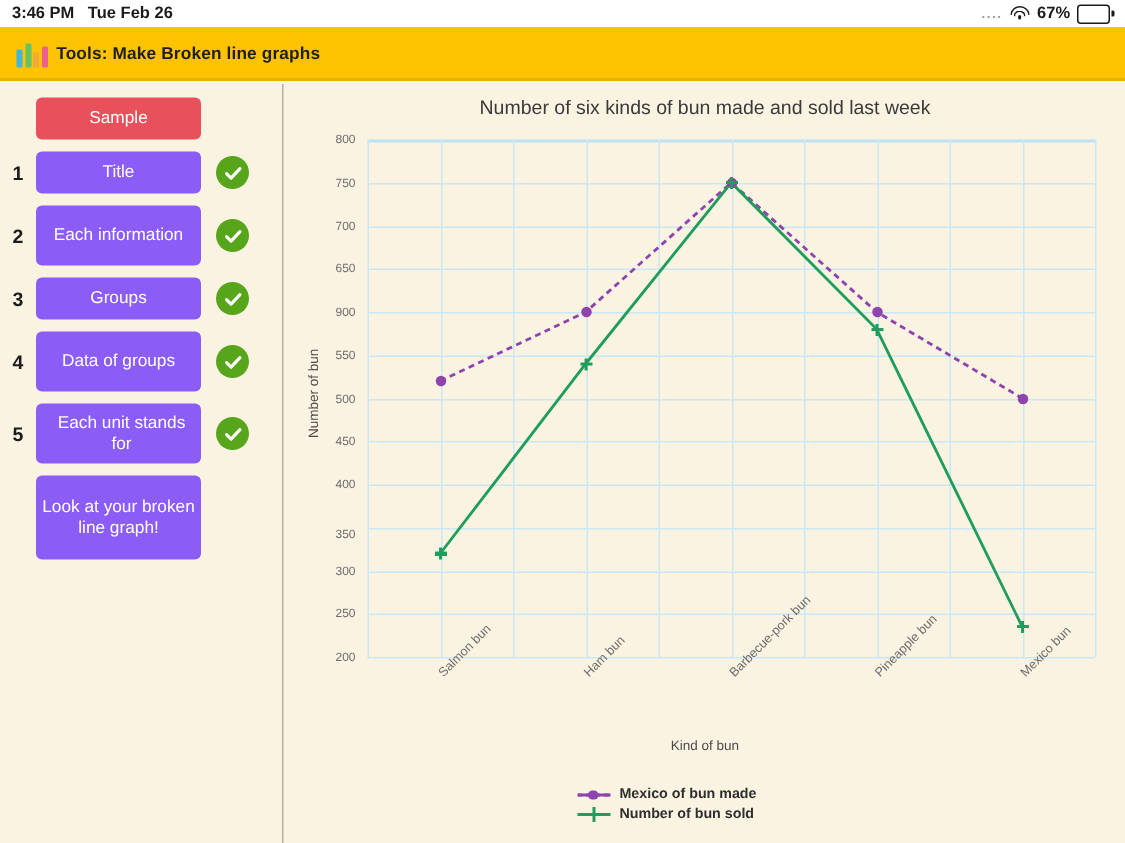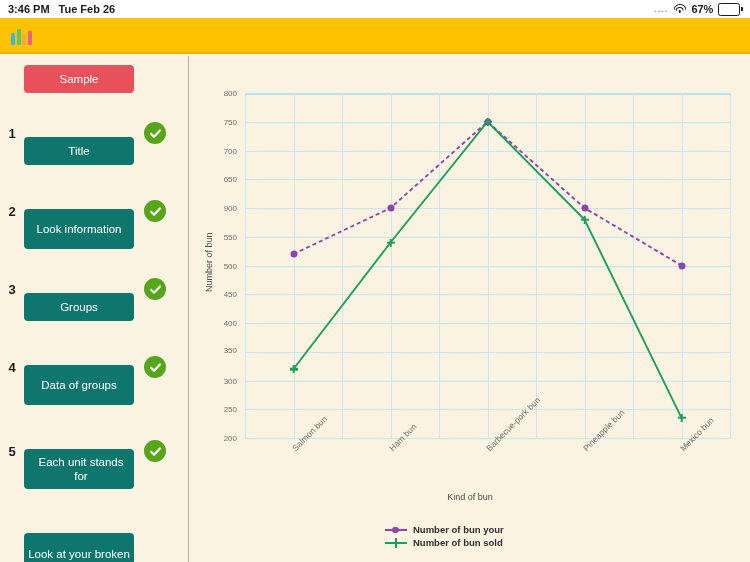--- a/index.html
+++ b/index.html
@@ -83,21 +83,21 @@
     box-sizing: border-box;
   }
   .step-row { display: flex; align-items: center; margin: 0 0 8px 0; height: auto; }
   .step-num { width: 24px; text-align: center; font-size: 13px; font-weight: bold; color: #1b1b1b; flex: none; }
   .btn-pill {
     width: 110px; min-height: 28px; border-radius: 4px;
     display: flex; align-items: center; justify-content: center; text-align: center;
     color: #ffffff; font-size: 11.5px; line-height: 1.25; padding: 5px 4px; box-sizing: border-box;
   }
   .btn-sample { background: #e8505b; }
-  .btn-teal { background: #0f766e; margin-top: 36px; }
+  .btn-teal { background: #8b5cf6; }
   .check {
     width: 22px; height: 22px; border-radius: 50%; background: #56a51b;
     margin-left: 10px; flex: none;
     display: flex; align-items: center; justify-content: center;
   }
   .check svg { width: 13px; height: 13px; }
   .check-spacer { width: 22px; margin-left: 10px; flex: none; }
 
   
   .chart-panel { position: absolute; top: 56px; left: 190px; width: 560px; height: 506px; background: #fbf3e2; }
@@ -158,20 +158,21 @@
     </div>
   </div>
 
   <div class="appbar">
     <span class="brandmark">
       <i class="bm1"></i>
         <i class="bm2"></i>
         <i class="bm3"></i>
         <i class="bm4"></i>
     </span>
+    <span class="apptitle">Tools: Make Broken line graphs</span>
   </div>
 
   <div class="sidebar">
     <div class="step-row">
       <div class="step-num"></div>
       <div class="btn-pill btn-sample">Sample</div>
       <div class="check-spacer"></div>
     </div>
 
     <div id="steps">
@@ -179,21 +180,21 @@
           <div class="step-num">1</div>
           <div class="btn-pill btn-teal">Title</div>
           <div class="check">
             <svg viewBox="0 0 16 16">
               <path d="M2.5 8.3 L6.2 12 L13.5 4.2" stroke="#ffffff" stroke-width="2.6" fill="none" stroke-linecap="round" stroke-linejoin="round"></path>
             </svg>
           </div>
         </div>
         <div class="step-row">
           <div class="step-num">2</div>
-          <div class="btn-pill btn-teal" style="min-height: 40px;">Look information</div>
+          <div class="btn-pill btn-teal" style="min-height: 40px;">Each information</div>
           <div class="check">
             <svg viewBox="0 0 16 16">
               <path d="M2.5 8.3 L6.2 12 L13.5 4.2" stroke="#ffffff" stroke-width="2.6" fill="none" stroke-linecap="round" stroke-linejoin="round"></path>
             </svg>
           </div>
         </div>
         <div class="step-row">
           <div class="step-num">3</div>
           <div class="btn-pill btn-teal">Groups</div>
           <div class="check">
@@ -223,41 +224,42 @@
       </div>
 
     <div class="step-row">
       <div class="step-num"></div>
       <div class="btn-pill btn-teal" style="min-height:56px">Look at your broken line graph!</div>
       <div class="check-spacer"></div>
     </div>
   </div>
 
   <div class="chart-panel">
+    <div class="chart-title">Number of six kinds of bun made and sold last week</div>
     <div id="plot" class="plot" style="left: 0px; top: 0px; width: 560px; height: 506px;">
         <div class="gridline-h" style="left: 55px; top: 37px; width: 485px; height: 2px; background: rgb(191, 226, 242);"></div>
         <div class="ytick-label" style="left: 13px; top: 37px;">800</div>
         <div class="gridline-h" style="left: 55px; top: 65.75px; width: 485px;"></div>
         <div class="ytick-label" style="left: 13px; top: 65.75px;">750</div>
         <div class="gridline-h" style="left: 55px; top: 94.5px; width: 485px;"></div>
         <div class="ytick-label" style="left: 13px; top: 94.5px;">700</div>
         <div class="gridline-h" style="left: 55px; top: 123.25px; width: 485px;"></div>
         <div class="ytick-label" style="left: 13px; top: 123.25px;">650</div>
         <div class="gridline-h" style="left: 55px; top: 152px; width: 485px;"></div>
         <div class="ytick-label" style="left: 13px; top: 152px;">900</div>
         <div class="gridline-h" style="left: 55px; top: 180.75px; width: 485px;"></div>
         <div class="ytick-label" style="left: 13px; top: 180.75px;">550</div>
         <div class="gridline-h" style="left: 55px; top: 209.5px; width: 485px;"></div>
         <div class="ytick-label" style="left: 13px; top: 209.5px;">500</div>
         <div class="gridline-h" style="left: 55px; top: 238.25px; width: 485px;"></div>
         <div class="ytick-label" style="left: 13px; top: 238.25px;">450</div>
         <div class="gridline-h" style="left: 55px; top: 267px; width: 485px;"></div>
         <div class="ytick-label" style="left: 13px; top: 267px;">400</div>
         <div class="gridline-h" style="left: 55px; top: 295.75px; width: 485px;"></div>
-        <div class="ytick-label" style="left: 13px; top: 294px;">350</div>
+        <div class="ytick-label" style="left: 13px; top: 300px;">350</div>
         <div class="gridline-h" style="left: 55px; top: 324.5px; width: 485px;"></div>
         <div class="ytick-label" style="left: 13px; top: 324.5px;">300</div>
         <div class="gridline-h" style="left: 55px; top: 353.25px; width: 485px;"></div>
         <div class="ytick-label" style="left: 13px; top: 353.25px;">250</div>
         <div class="gridline-h" style="left: 55px; top: 382px; width: 485px;"></div>
         <div class="ytick-label" style="left: 13px; top: 382px;">200</div>
         <div class="gridline-v" style="left: 55px; top: 37px; height: 345px;"></div>
         <div class="gridline-v" style="left: 103.5px; top: 37px; height: 345px;"></div>
         <div class="gridline-v" style="left: 152px; top: 37px; height: 345px;"></div>
         <div class="gridline-v" style="left: 200.5px; top: 37px; height: 345px;"></div>
@@ -293,21 +295,21 @@
         <div class="pt-cross-h" style="left: 394.5px; top: 163.5px; background: rgb(31, 157, 92);"></div>
         <div class="pt-cross-v" style="left: 394.5px; top: 163.5px; background: rgb(31, 157, 92);"></div>
         <div class="pt-cross-h" style="left: 491.5px; top: 361.875px; background: rgb(31, 157, 92);"></div>
         <div class="pt-cross-v" style="left: 491.5px; top: 361.875px; background: rgb(31, 157, 92);"></div>
         <div class="legend" style="left: 195px; top: 467px;">
           <div class="legend-row">
             <span class="legend-mark">
               <span class="legend-line" style="background:#8e44ad;background-image:repeating-linear-gradient(90deg,#8e44ad 0 3px,transparent 3px 6px);"></span>
               <span class="legend-dot" style="background:#8e44ad"></span>
             </span>
-            <span class="legend-text">Number of bun your</span>
+            <span class="legend-text">Mexico of bun made</span>
           </div>
           <div class="legend-row">
             <span class="legend-mark">
               <span class="legend-line" style="background:#1f9d5c;"></span>
               <span class="legend-cross-h" style="background:#1f9d5c"></span>
               <span class="legend-cross-v" style="background:#1f9d5c"></span>
             </span>
             <span class="legend-text">Number of bun sold</span>
           </div>
         </div>

